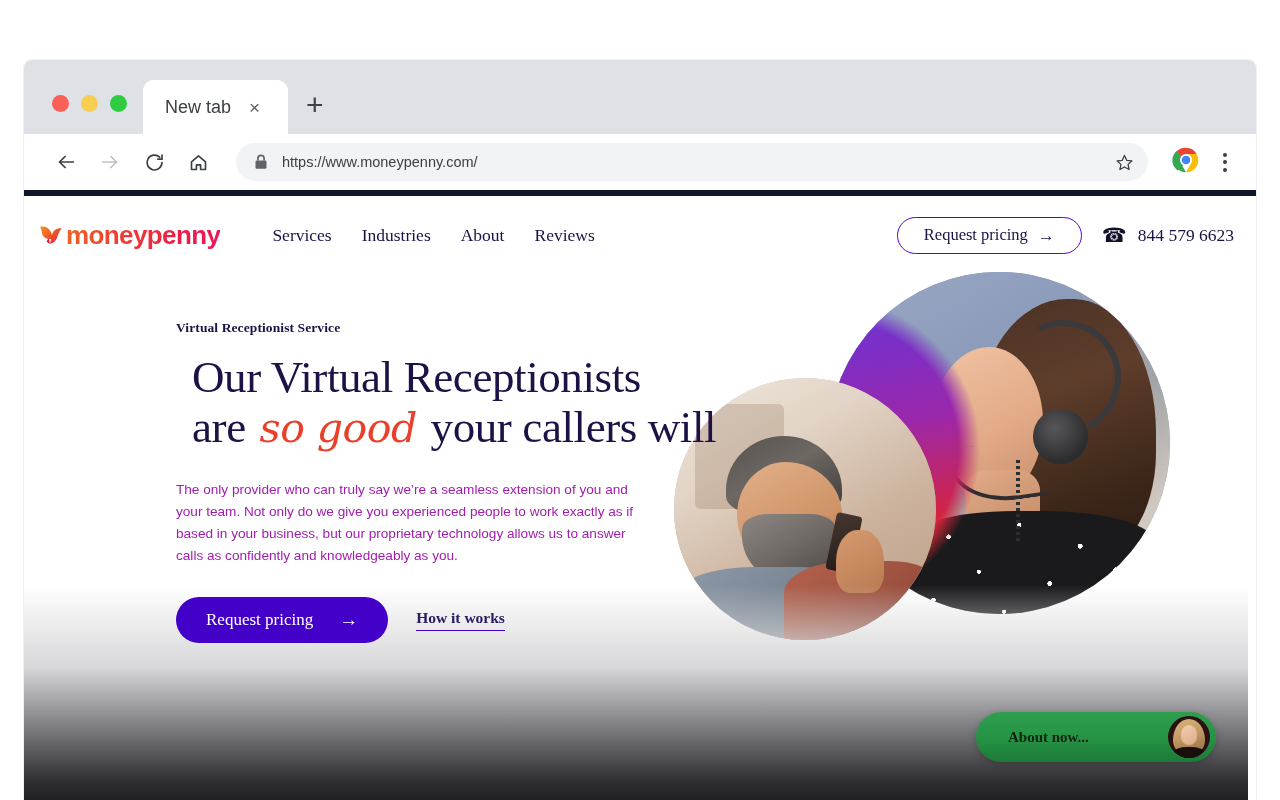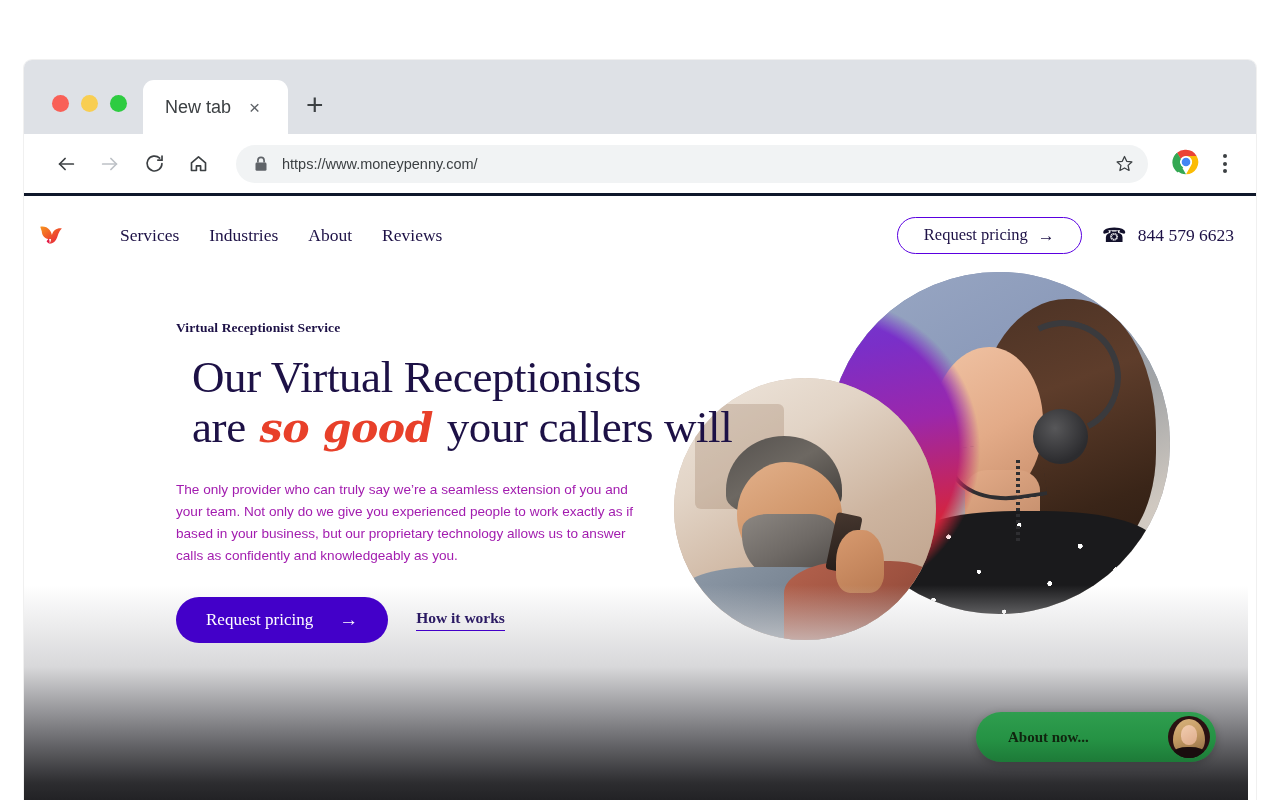--- a/index.html
+++ b/index.html
@@ -88,21 +88,21 @@
     color: #3c4043;
     font-weight: 300;
     cursor: pointer;
     font-family: "Liberation Sans", sans-serif;
   }
 
   
   .toolbar {
     height: 62px;
     background: #ffffff;
-    border-bottom: 3px solid #0f172a;
+    border-bottom: 6px solid #0f172a;
     display: flex;
     align-items: center;
     padding: 0 18px 0 22px;
     box-sizing: border-box;
     gap: 4px;
   }
   .nav-btn {
     width: 40px; height: 40px;
     display: flex; align-items: center; justify-content: center;
     border-radius: 50%;
@@ -264,21 +264,21 @@
     line-height: 1.12;
     color: #1d1146;
     margin: 16px;
     font-weight: normal;
     letter-spacing: -0.4px;
     white-space: nowrap;
   }
   .script {
     font-family: "DejaVu Serif", serif;
     font-style: italic;
-    font-weight: bold;
+    font-weight: normal;
     color: #e8402a;
     font-size: 41px;
     letter-spacing: -0.5px;
     padding: 0 3px;
   }
   .hero-body {
     margin: 26px 0 0 0;
     width: 472px;
     font-family: "Liberation Sans", sans-serif;
     font-size: 13.6px;
@@ -643,20 +643,21 @@
             <defs>
               <linearGradient id="bg1" x1="0" y1="0" x2="1" y2="1">
                 <stop offset="0%" stop-color="#f7941e"></stop>
                 <stop offset="45%" stop-color="#f05a28"></stop>
                 <stop offset="100%" stop-color="#e31b45"></stop>
               </linearGradient>
             </defs>
             <path d="M3 9c4.5-1 9.5.5 12.5 4.2 1.7 2 2.6 4.4 3 6.9.6-2.6 1.9-5.1 4.1-6.8 2.6-2 6-2.7 9.2-2.1-2.2 1.9-3.6 4.5-4.6 7.2-1.3 3.4-2.1 7.1-4.6 9.9-1.9 2.2-4.7 3.4-7.6 3.3 1.6-1.7 2.4-4 2.3-6.3-2.9.6-6-.1-8.3-2-2.5-2-4-5-4-8.2z" fill="url(#bg1)"></path>
             <path d="M14 24.5c1.4 2 1.9 4.6 1.3 7-1.6-.6-3-1.7-3.9-3.1.9-1.3 1.8-2.6 2.6-3.9z" fill="#e31b45"></path>
           </svg>
+          <span class="brand-word">moneypenny</span>
         </div>
 
         <nav class="site-nav">
           <a href="#">Services</a>
           <a href="#">Industries</a>
           <a href="#">About</a>
           <a href="#">Reviews</a>
         </nav>
 
         <div class="header-right">

